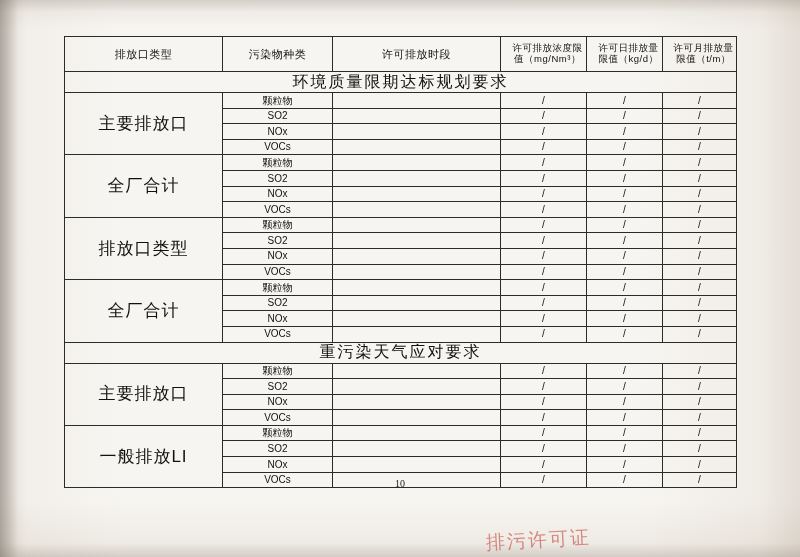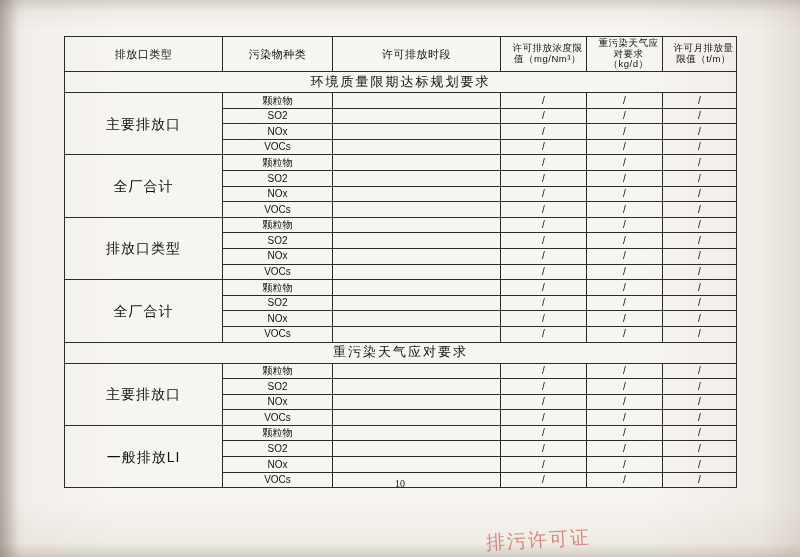--- a/index.html
+++ b/index.html
@@ -56,26 +56,26 @@
   .hdr {
     font-size: 11px;
     height: 34px;
     letter-spacing: 0.5px;
   }
   .hdr.small {
     font-size: 9.5px;
     padding-left: 8px;
   }
   .sectionband {
-    font-size: 13px;
+    font-size: 16px;
     height: 20px;
     letter-spacing: 2px;
   }
   .group {
-    font-size: 14px;
+    font-size: 17px;
     letter-spacing: 1px;
   }
   .poll {
     font-size: 10px;
     height: 14.6px;
   }
   .slash {
     font-size: 10px;
     color: #1a1a1a;
   }
@@ -145,21 +145,21 @@
         <col style="width:86px">
         <col style="width:76px">
         <col style="width:74px">
       </colgroup>
       <thead>
         <tr>
           <th class="hdr">排放口类型</th>
           <th class="hdr">污染物种类</th>
           <th class="hdr">许可排放时段</th>
           <th class="hdr small">许可排放浓度限值（mg/Nm³）</th>
-          <th class="hdr small">重污染天气应对要求（kg/d）</th>
+          <th class="hdr small">许可日排放量限值（kg/d）</th>
           <th class="hdr small">许可月排放量限值（t/m）</th>
         </tr>
       </thead>
       <tbody id="table-body">
           <tr>
             <td class="sectionband" colspan="6">环境质量限期达标规划要求</td>
           </tr>
           <tr>
             <td class="group" rowspan="4">主要排放口</td>
             <td class="poll">颗粒物</td>

